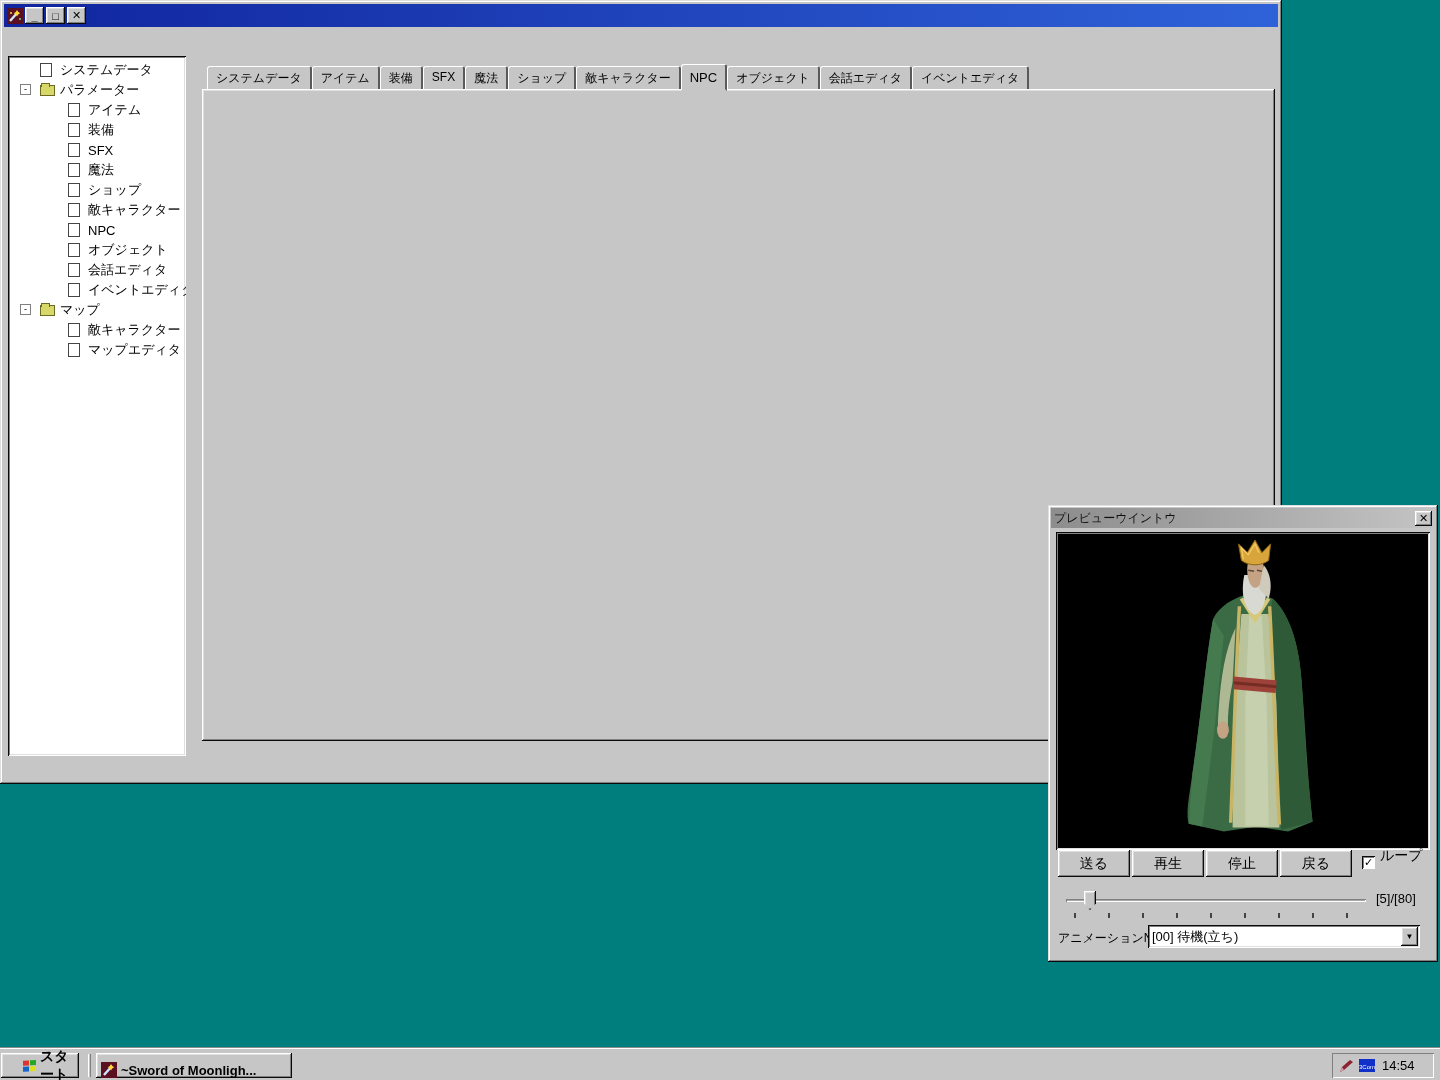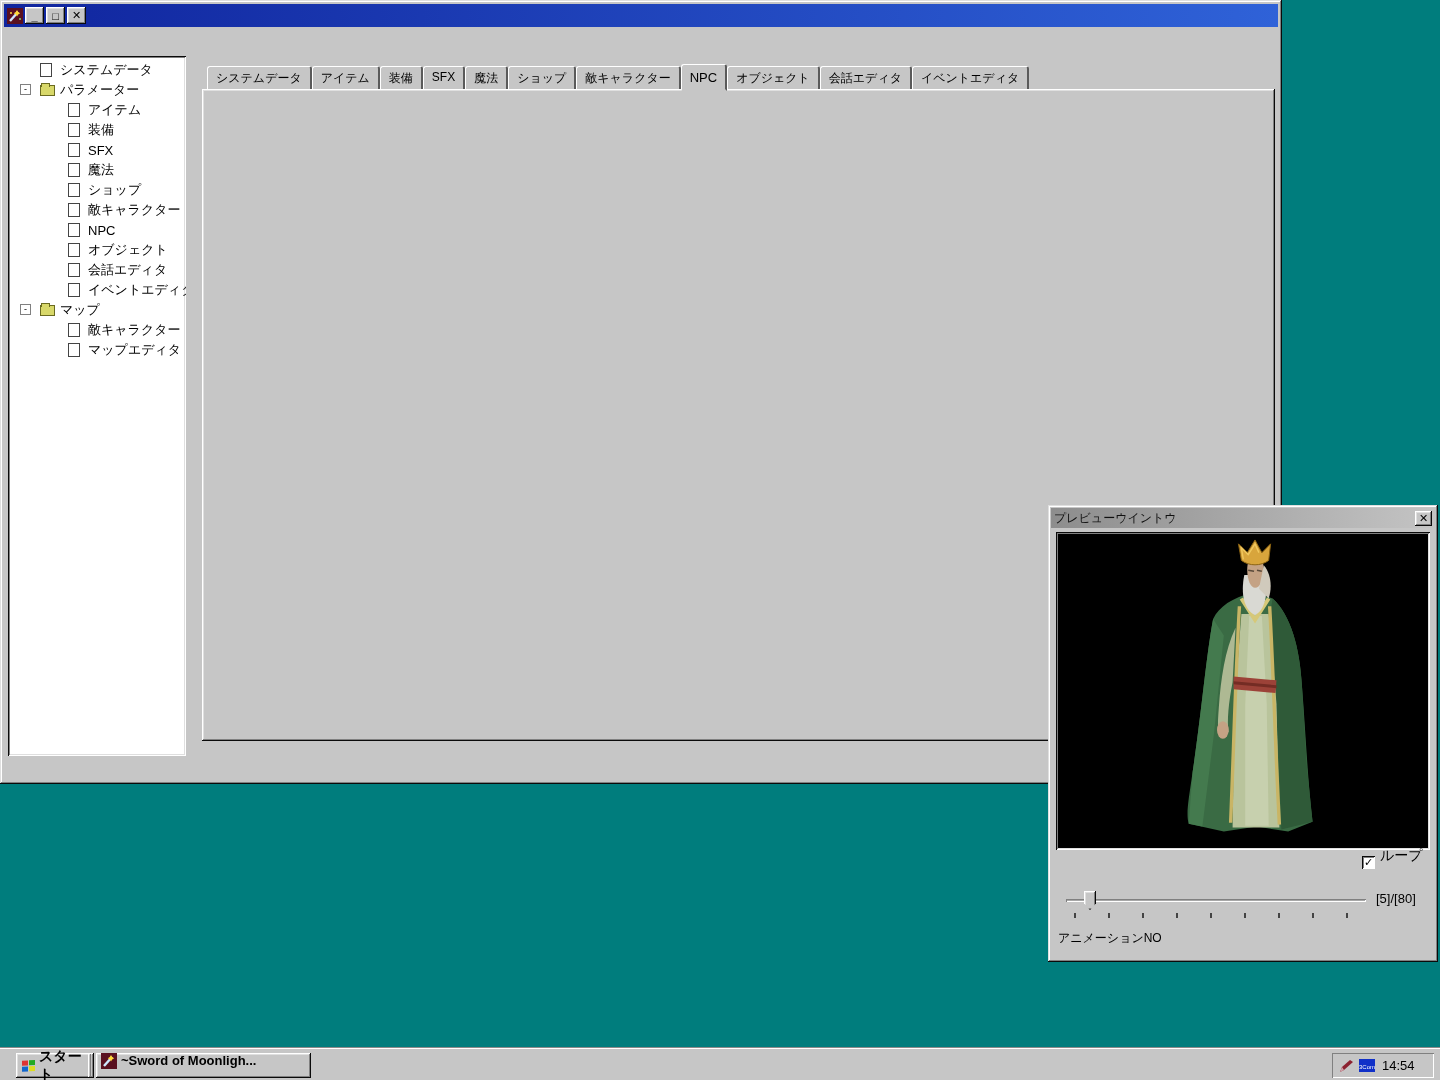--- a/index.html
+++ b/index.html
@@ -548,57 +548,67 @@
 
       <path d="M83,38 C79,58 83,74 94,79 C104,74 108,58 104,38 Z" fill="#d9d9d3"></path>
       <path d="M86,32 C86,44 90,51 94,51 C99,51 103,43 103,32 C103,24 99,19 94,19 C89,19 86,24 86,32 Z" fill="#c4a284"></path>
       <path d="M87,33 L93,34 M96,33 L101,34" stroke="#5a4a3a" stroke-width="1.6"></path>
       <path d="M103,28 C110,36 112,50 108,62 L98,52 Z" fill="#d0cabc"></path>
 
       <path d="M80,23 L77,6 L86,15 L94,2 L101,15 L110,6 L108,23 C100,29 88,29 80,23 Z" fill="#d8a53c" stroke="#8a6210" stroke-width="1"></path>
       <path d="M82,22 L80,10 L87,17 L94,6 L98,15" stroke="#f0c860" stroke-width="1.4" fill="none"></path>
     </svg>
   </div>
+  <div class="abs" style="left:0;top:345px;width:390px;height:30px;">
+      <div class="raised btn" style="position: absolute; left: 10px; top: 0px; width: 72px; height: 27px;">送る</div>
+      <div class="raised btn" style="position: absolute; left: 84px; top: 0px; width: 72px; height: 27px;">再生</div>
+      <div class="raised btn" style="position: absolute; left: 158px; top: 0px; width: 72px; height: 27px;">停止</div>
+      <div class="raised btn" style="position: absolute; left: 232px; top: 0px; width: 72px; height: 27px;">戻る</div>
+    </div>
   <span class="checkbox abs" style="left:314px;top:351px;">✓</span>
   <span class="abs" style="left:332px;top:342px;font-size:14px;">ループ</span>
   <div class="abs" style="left:18px;top:386px;width:300px;height:20px;">
     <div style="position:absolute;left:0;right:0;top:8px;height:3px;box-shadow:inset 1px 1px #808080, inset -1px -1px #fff;background:#a8a8a8;"></div>
     <div class="raised" style="position:absolute;left:18px;top:0;width:12px;height:19px;clip-path:polygon(0 0,100% 0,100% 65%,50% 100%,0 65%);"></div>
   </div>
   <span class="abs" style="left:328px;top:386px;font-size:13px;">[5]/[80]</span>
   <div class="abs" style="left:18px;top:408px;width:300px;height:6px;">
       <div class="tickmark" style="left: 8px; top: 0px;"></div>
       <div class="tickmark" style="left: 42px; top: 0px;"></div>
       <div class="tickmark" style="left: 76px; top: 0px;"></div>
       <div class="tickmark" style="left: 110px; top: 0px;"></div>
       <div class="tickmark" style="left: 144px; top: 0px;"></div>
       <div class="tickmark" style="left: 178px; top: 0px;"></div>
       <div class="tickmark" style="left: 212px; top: 0px;"></div>
       <div class="tickmark" style="left: 246px; top: 0px;"></div>
       <div class="tickmark" style="left: 280px; top: 0px;"></div>
     </div>
   <span class="abs" style="left:10px;top:425px;font-size:12px;">アニメーションNO</span>
+  <div class="field" style="left:100px;top:420px;width:272px;height:23px;font-size:13px;">
+    <span>[00] 待機(立ち)</span>
+    <span class="combo-btn raised">▼</span>
+  </div>
 </div>
 
 <div class="abs" style="left:0;top:1048px;width:1440px;height:32px;background:#c6c6c6;border-top:1px solid #fff;box-shadow:0 -1px 0 #8a8a8a;">
-  <div class="raised abs" style="left:16px;top:4px;width:78px;height:25px;display:flex;align-items:center;padding-left:4px;">
+  <div class="raised abs" style="left:1px;top:4px;width:78px;height:25px;display:flex;align-items:center;padding-left:20px;">
     <span style="width:16px;height:14px;">
       <svg width="16" height="14" viewBox="0 0 16 14">
           <g transform="skewY(-4)">
             <rect x="2" y="2" width="6" height="5" fill="#d33"></rect>
             <rect x="9" y="2" width="6" height="5" fill="#2a2"></rect>
             <rect x="2" y="8" width="6" height="5" fill="#16c"></rect>
             <rect x="9" y="8" width="6" height="5" fill="#dd2"></rect>
           </g>
         </svg>
     </span>
     <span style="font-weight:bold;font-size:14px;margin-left:3px;">スタート</span>
   </div>
   <div class="abs" style="left:88px;top:5px;width:3px;height:23px;box-shadow:inset 1px 0 #fff, inset -1px 0 #808080;"></div>
-  <div class="raised abs" style="left:96px;top:4px;width:215px;height:25px;display:flex;align-items:flex-start;padding-left:5px;">
+  <div class="raised abs" style="left:96px;top:4px;width:196px;height:25px;display:flex;align-items:flex-end;padding-left:5px;">
     <span style="width:16px;height:16px;">
       <svg width="16" height="16" viewBox="0 0 16 16">
           <rect width="16" height="16" fill="#5a1020"></rect>
           <path d="M3 13 L11 4" stroke="#cfe8ff" stroke-width="2.4"></path>
           <path d="M10 2 l1.2 2 2 1.2 -2 1.2 -1.2 2 -1.2 -2 -2 -1.2 2 -1.2z" fill="#ffd83a"></path>
         </svg>
     </span>
     <span style="font-weight:bold;font-size:13px;margin-left:4px;white-space:nowrap;">~Sword of Moonligh...</span>
   </div>
   <div class="abs" style="right:6px;top:4px;width:102px;height:25px;box-shadow:inset 1px 1px #808080, inset -1px -1px #fff;display:flex;align-items:center;padding:0 6px;gap:4px;">

